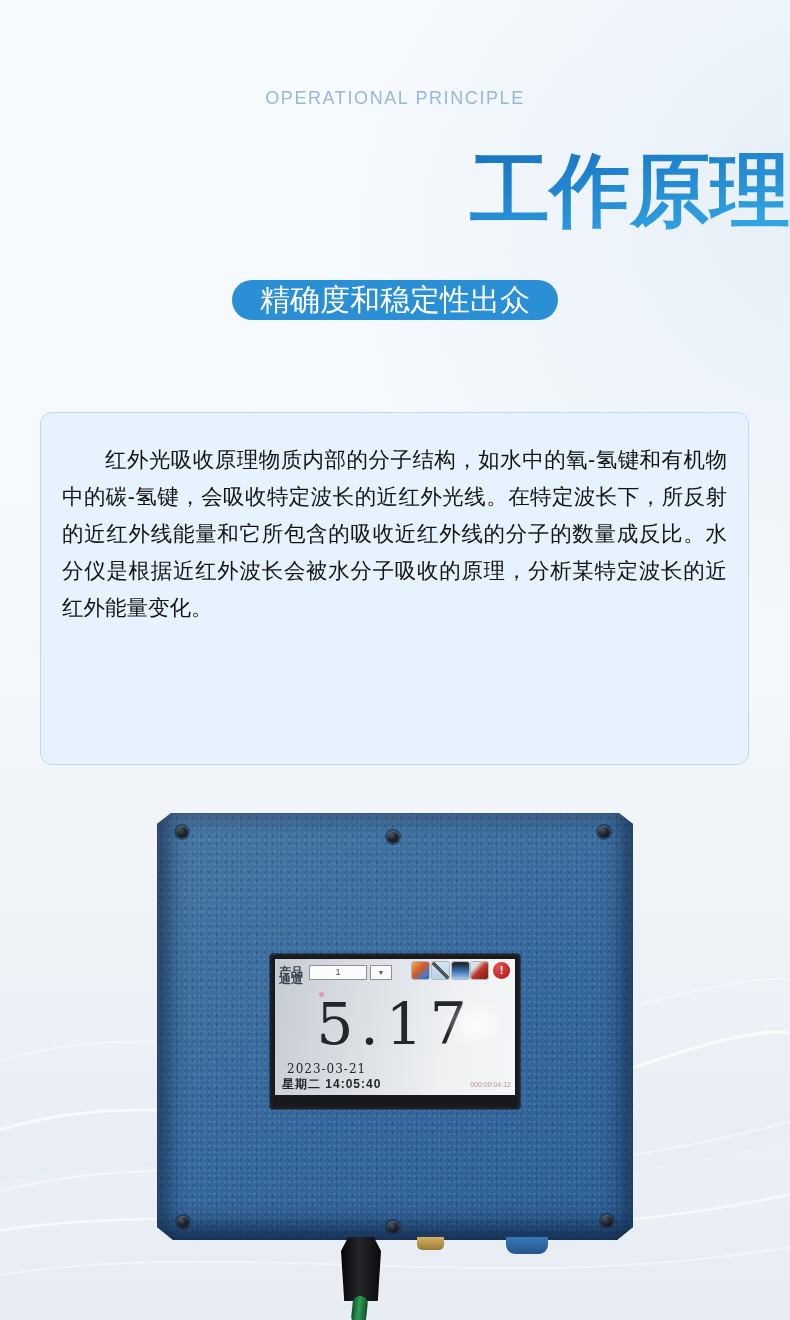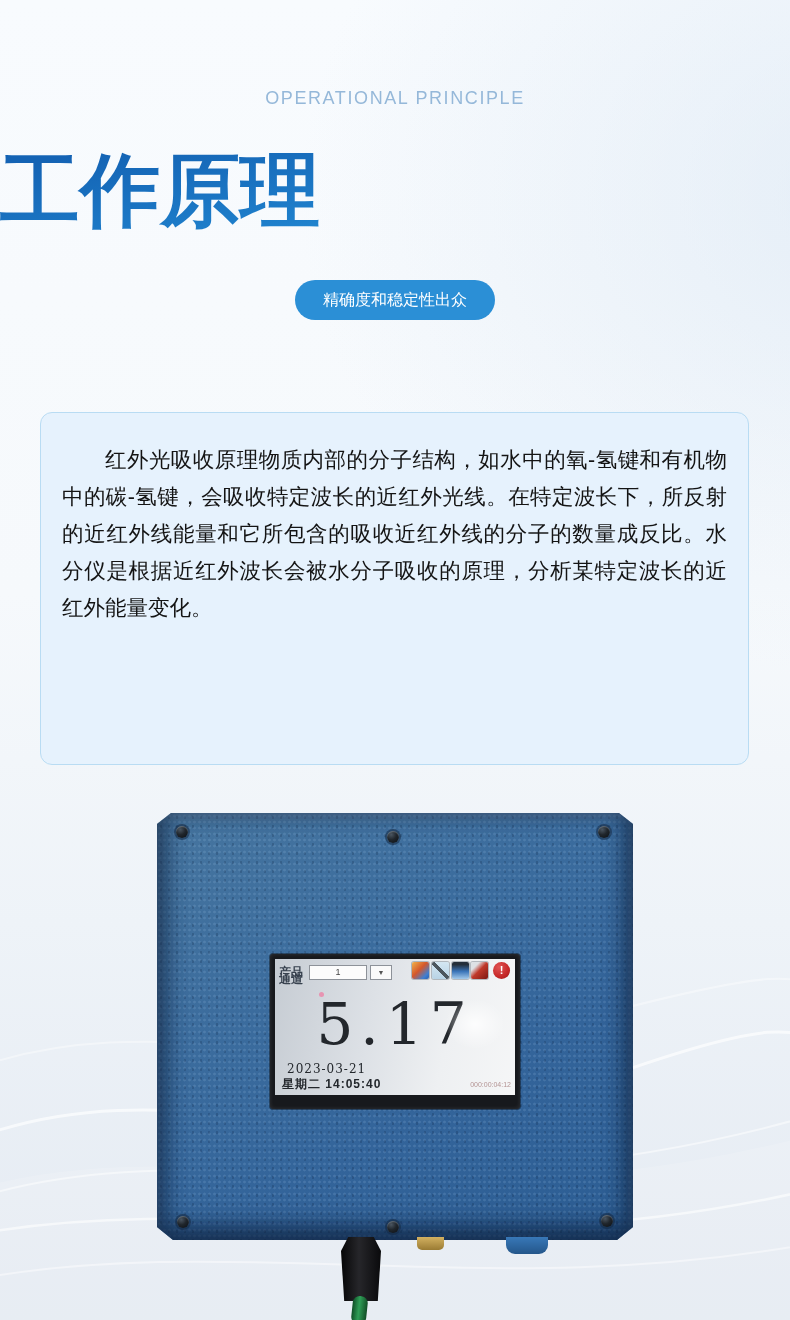--- a/index.html
+++ b/index.html
@@ -17,30 +17,30 @@
   .swoosh{ position:absolute; left:0; bottom:0; width:790px; height:560px; pointer-events:none; }
 
   
   .eyebrow{
     position:absolute; top:88px; left:0; width:100%;
     text-align:center; font-size:18px; letter-spacing:1.6px;
     color:#95b8d9; font-weight:500;
   }
   .title{
     position:absolute; top:146px; left:0; width:100%;
-    text-align:left; font-family:"DejaVu Serif","Liberation Serif",serif;
+    text-align:right; font-family:"DejaVu Serif","Liberation Serif",serif;
     font-size:80px; font-weight:700; line-height:1.12;
     background:linear-gradient(170deg,#1463b4 10%,#1e7fcb 55%,#36ace6 100%);
     -webkit-background-clip:text; background-clip:text;
     -webkit-text-fill-color:transparent; color:transparent;
   }
   .badge{
     position:absolute; top:280px; left:50%; transform:translateX(-50%);
     height:40px; line-height:40px; padding:0 28px;
-    background:#2b8fd6; color:#ffffff; font-size:16px;
+    background:#2b8fd6; color:#ffffff; font-size:30px;
     border-radius:21px; white-space:nowrap;
   }
 
   
   .card{
     position:absolute; left:40px; top:412px; width:709px; height:353px;
     background:#e6f2fd; border:1px solid #b9dcf3; border-radius:12px;
     padding:29px 21px 0 21px;
   }
   .card p{

